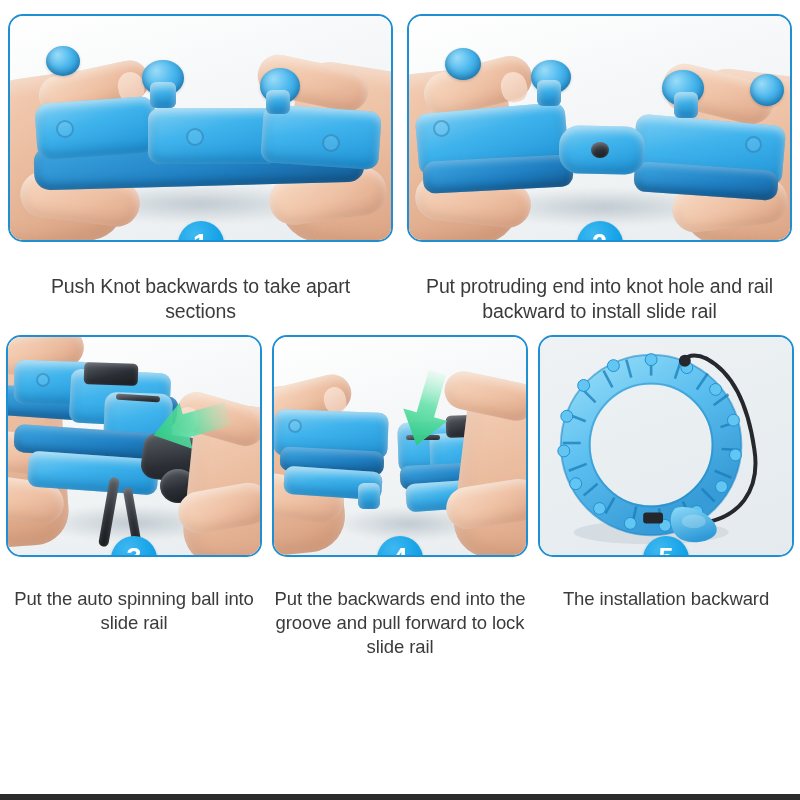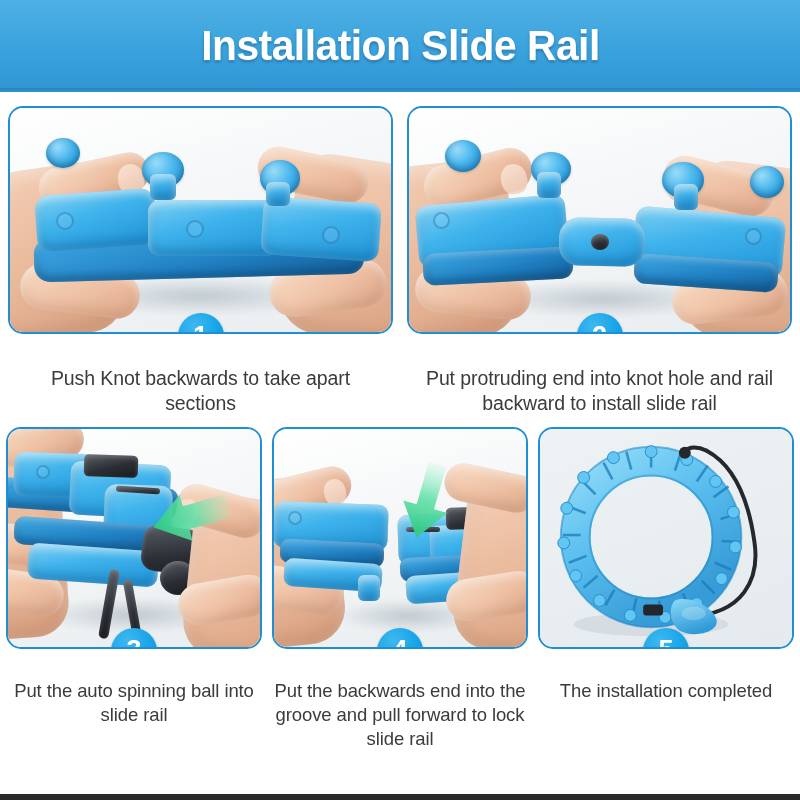--- a/index.html
+++ b/index.html
@@ -187,23 +187,20 @@
     left: 0; right: 0; bottom: 0;
     height: 6px;
     background: #2b2b2b;
   }
 </style>
 </head>
 <body>
 
 <div class="poster">
 
-  <div class="header">
-    <div class="header-title">Installation Slide Rail</div>
-  </div>
 
   <div class="body">
 
     <div class="row row-top">
 
       <div class="step">
         <div class="panel">
           <div class="photo">
             <div class="shadow-blob" style="left:60px;top:168px;width:260px;height:40px;"></div>
 
@@ -444,19 +441,19 @@
               <path d="M150 188 C 205 186, 222 150, 216 112 C 210 70, 196 36, 168 21" fill="none" stroke="#25282c" stroke-width="4" stroke-linecap="round"></path>
               <path d="M168 21 C 160 17, 150 16, 146 22" fill="none" stroke="#25282c" stroke-width="4" stroke-linecap="round"></path>
               <circle cx="146" cy="23" r="6" fill="#25282c"></circle>
 
               <path d="M136 172 C 152 166, 176 180, 178 192 C 180 204, 156 210, 142 203 C 132 198, 128 180, 136 172 Z" fill="url(#weightg)"></path>
               <ellipse cx="155" cy="185" rx="12" ry="7" fill="#ffffff" opacity="0.22"></ellipse>
             </svg>
           </div>
           <div class="badge">5</div>
         </div>
-        <div class="caption">The installation completed</div>
+        <div class="caption">The installation backward</div>
       </div>
     </div>
   </div>
 
   <div class="bottom-bar"></div>
 </div>
 
 </body></html>

